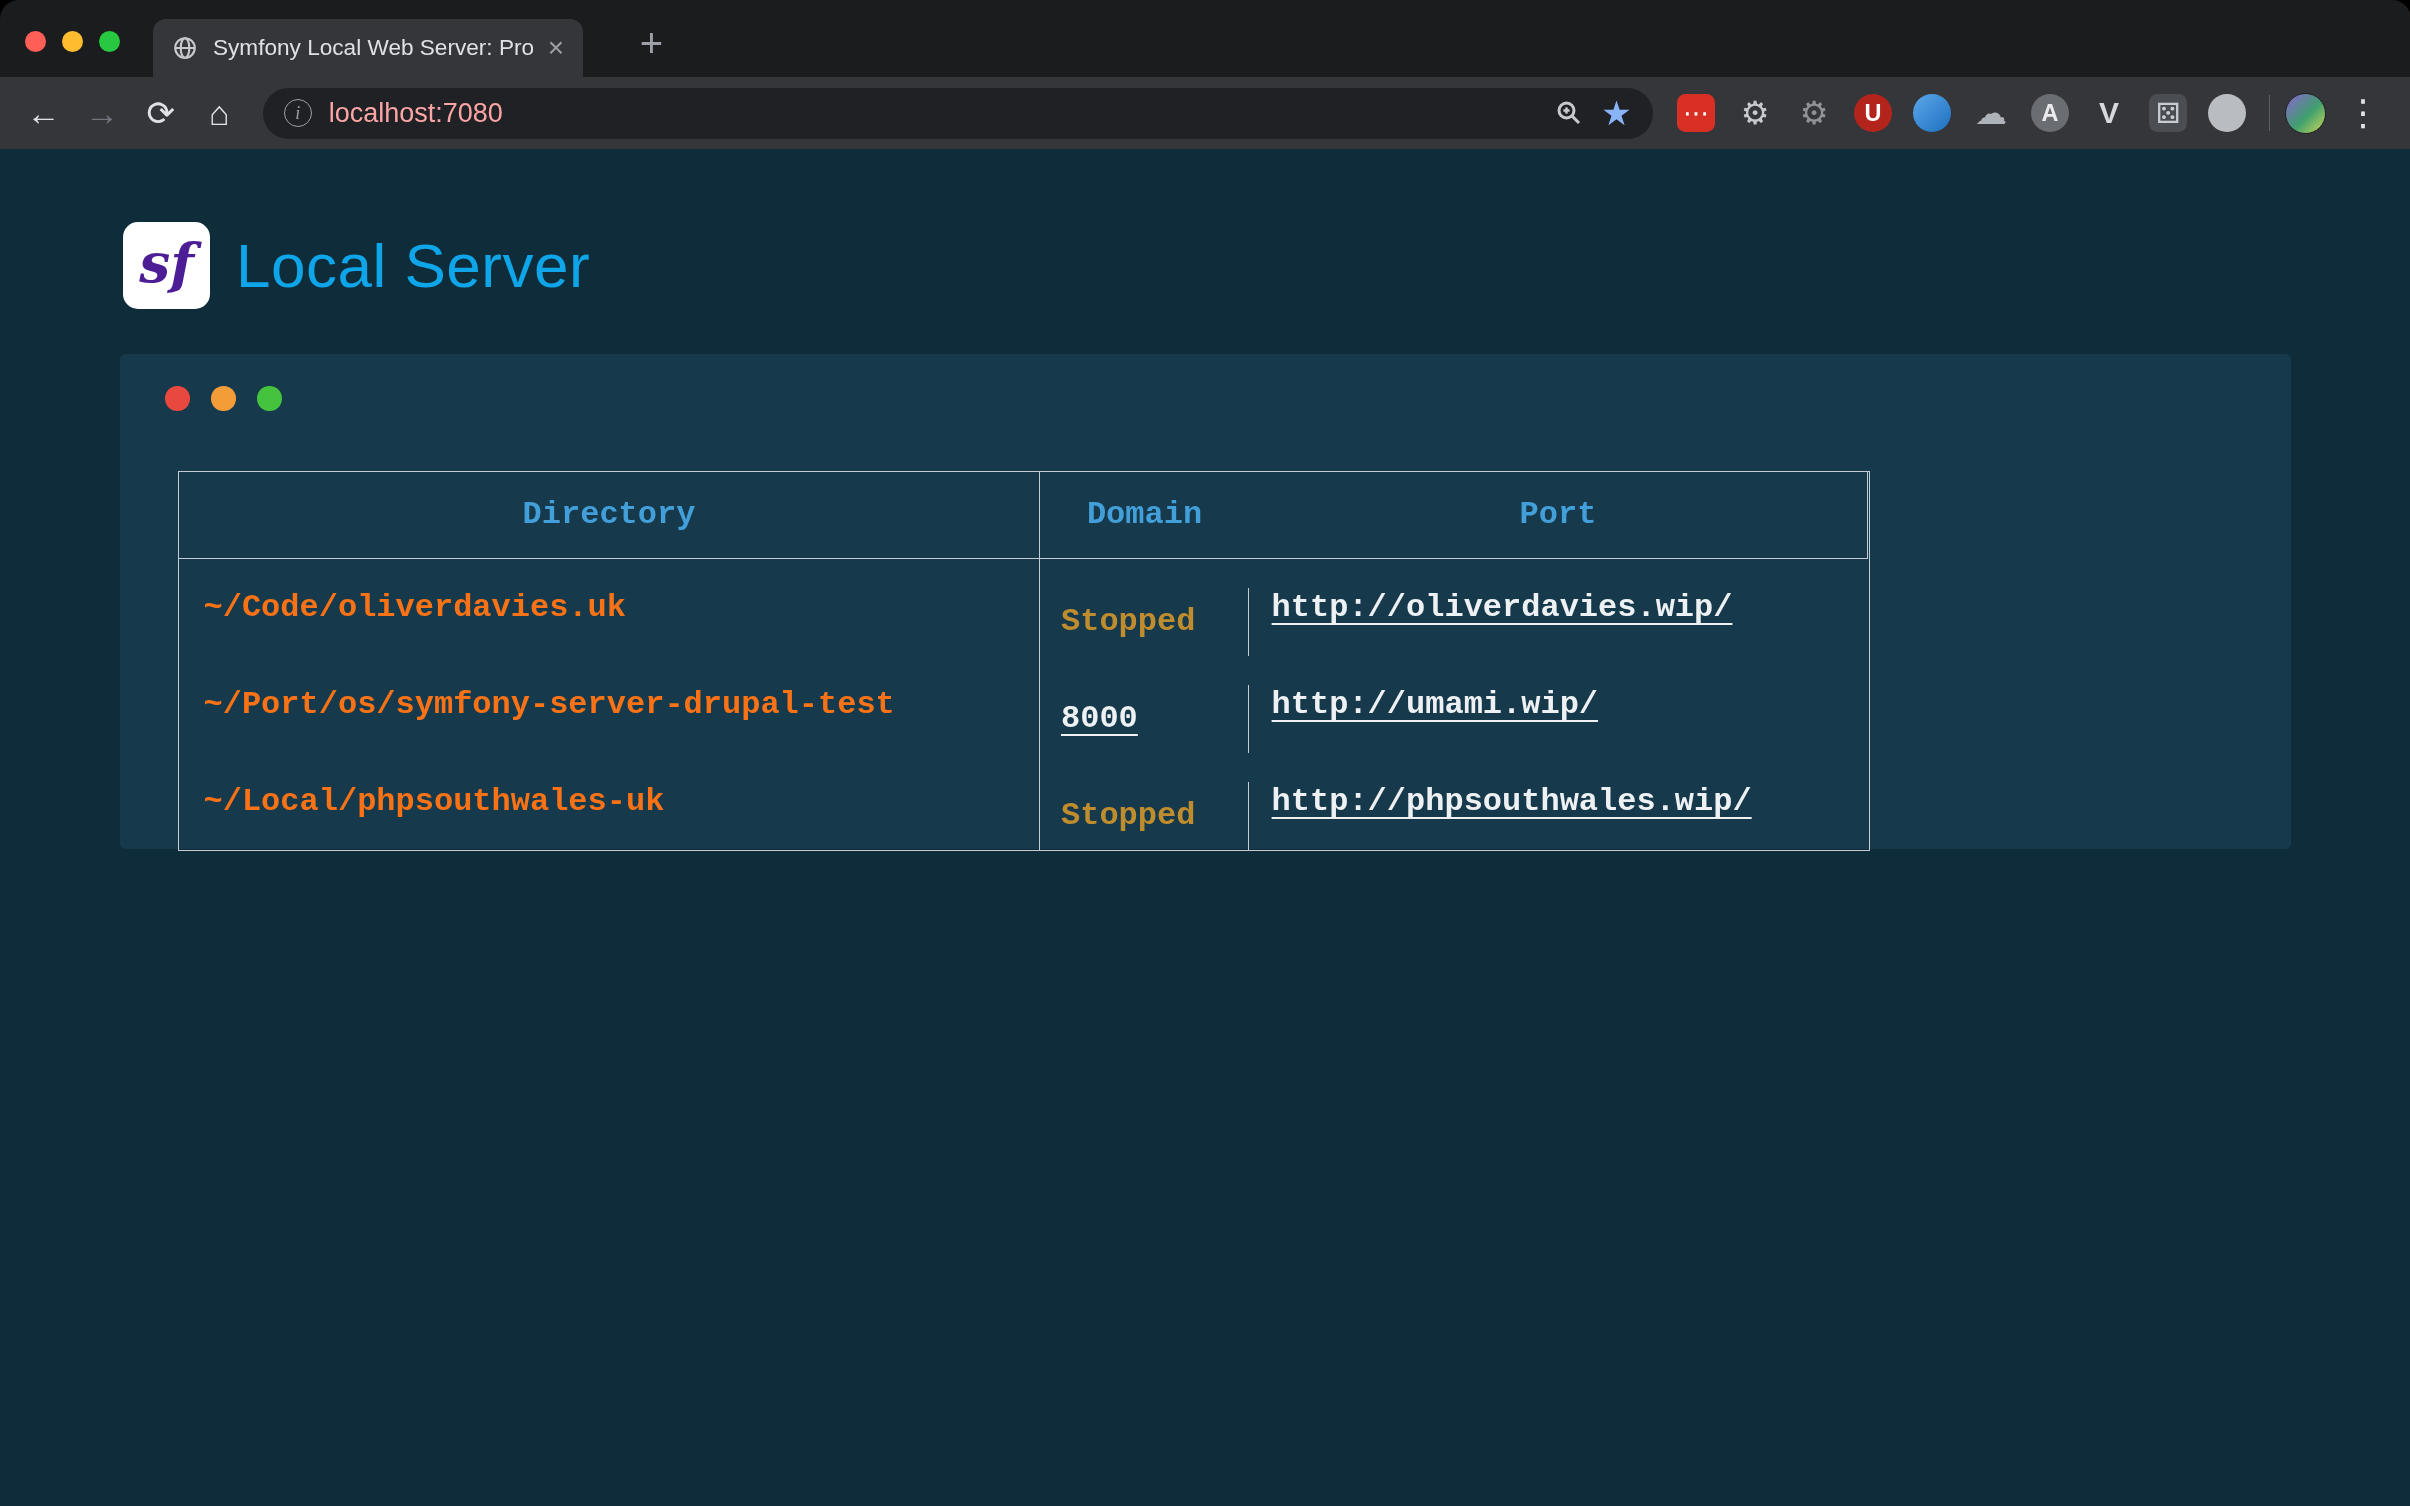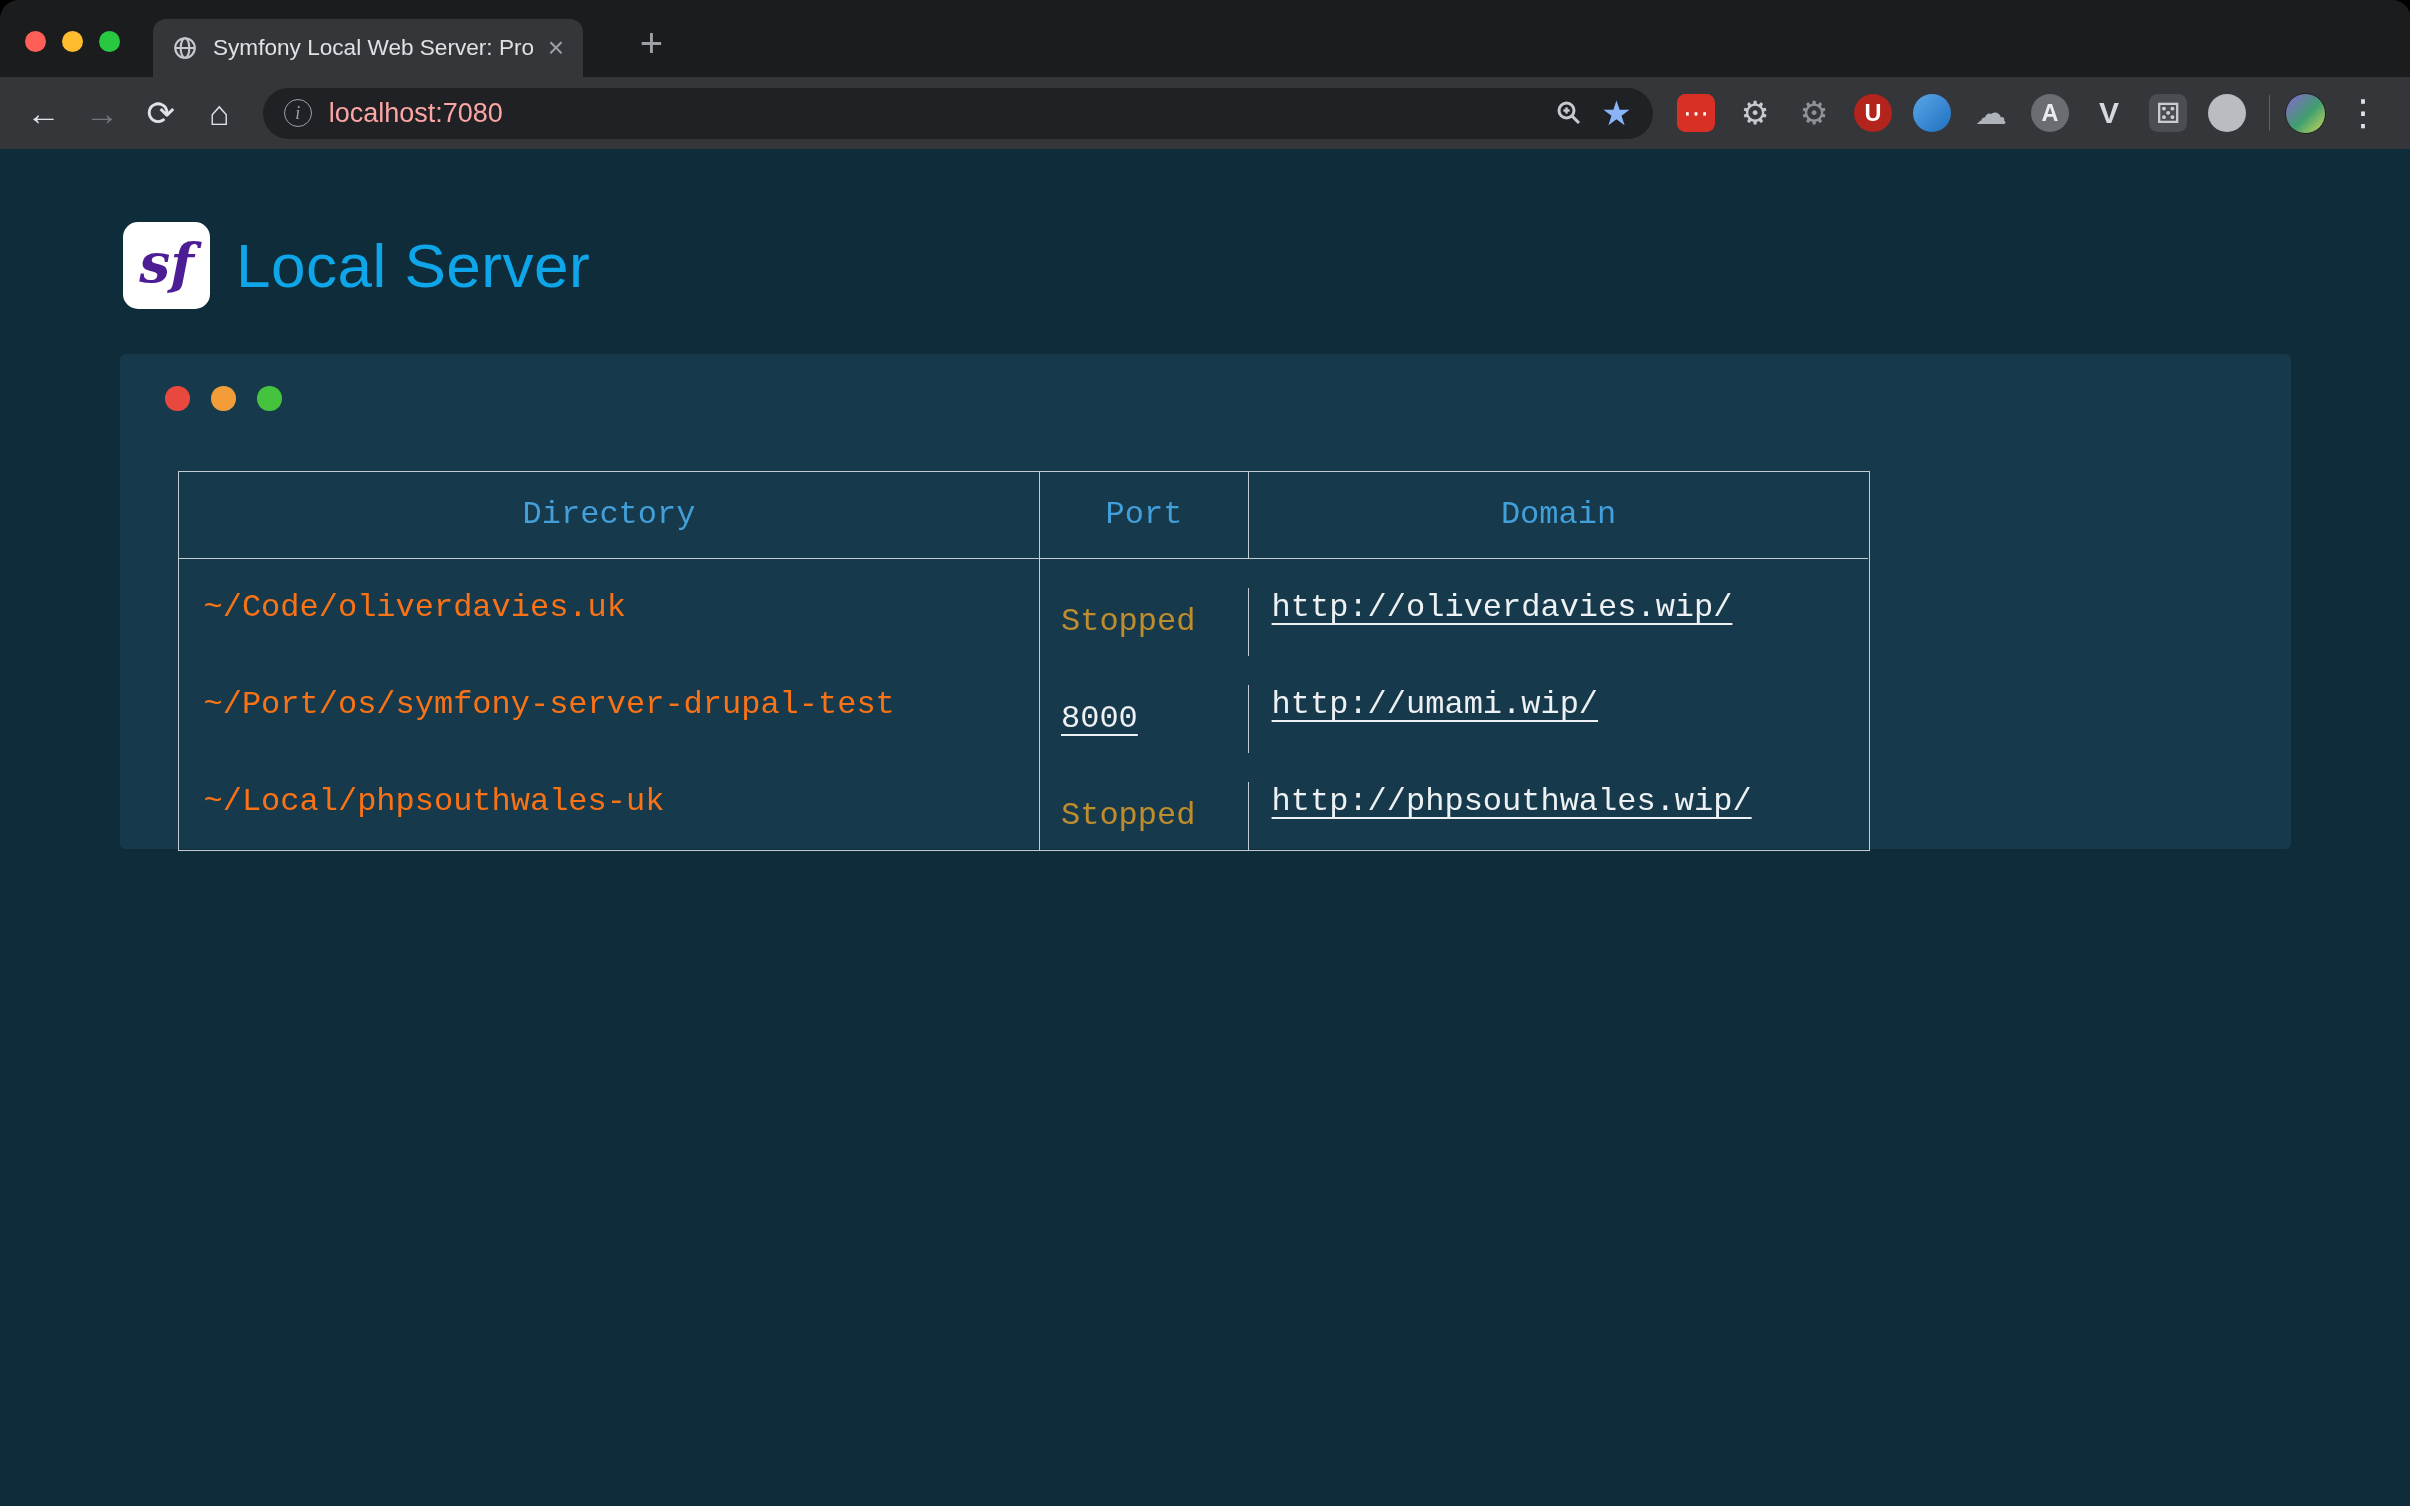--- a/index.html
+++ b/index.html
@@ -77,21 +77,21 @@
            border-radius:5.6px; padding:32px 0 0 45px; }
   .win-dots { display:flex; gap:21.7px; }
   .wdot { width:24.5px; height:24.5px; border-radius:50%; }
   .wdot.r { background:#e8483e; }
   .wdot.o { background:#f29d38; }
   .wdot.g { background:#46c33e; }
 
   .tbl { margin:60px 0 0 13px; width:1692px;
          border:1.9px solid #c3ccd2;
          font-family:"Liberation Mono","DejaVu Sans Mono", monospace;
-         font-weight:400; font-size:32px;
+         font-weight:700; font-size:32px;
          display:grid; grid-template-columns:861px 209px 619px; }
   .cell { display:flex; align-items:center; min-height:68px; }
   .th { min-height:87px; justify-content:center; color:#429fd9; border-bottom:1.9px solid #c3ccd2; }
   .vline { border-right:1.9px solid #c3ccd2; }
   .c-dir { padding-left:24.5px; color:#f97316; }
   .c-port { padding-left:21px;margin-top:29px; }
   .c-domain { padding-left:22.6px;text-align:center; }
   .stopped { color:#c08d2e; }
   .lnk { color:#eef1f3; text-decoration:underline; text-underline-offset:6.6px;
          text-decoration-thickness:1.9px; cursor:pointer; }
@@ -169,22 +169,22 @@
     <div class="panel">
       <div class="win-dots">
         <span class="wdot r"></span>
         <span class="wdot o"></span>
         <span class="wdot g"></span>
       </div>
 
       <div class="tbl">
 
         <div class="cell th vline">Directory</div>
+        <div class="cell th">Domain</div>
         <div class="cell th vline">Port</div>
-        <div class="cell th">Domain</div>
 
         <div class="cell vline c-dir">~/Code/oliverdavies.uk</div>
         <div class="cell vline c-port">
           <span class="stopped">Stopped</span>
         </div>
         <div class="cell c-domain">
           <a class="lnk">http://oliverdavies.wip/</a>
         </div>
 
         <div class="cell vline c-dir">~/Port/os/symfony-server-drupal-test</div>

